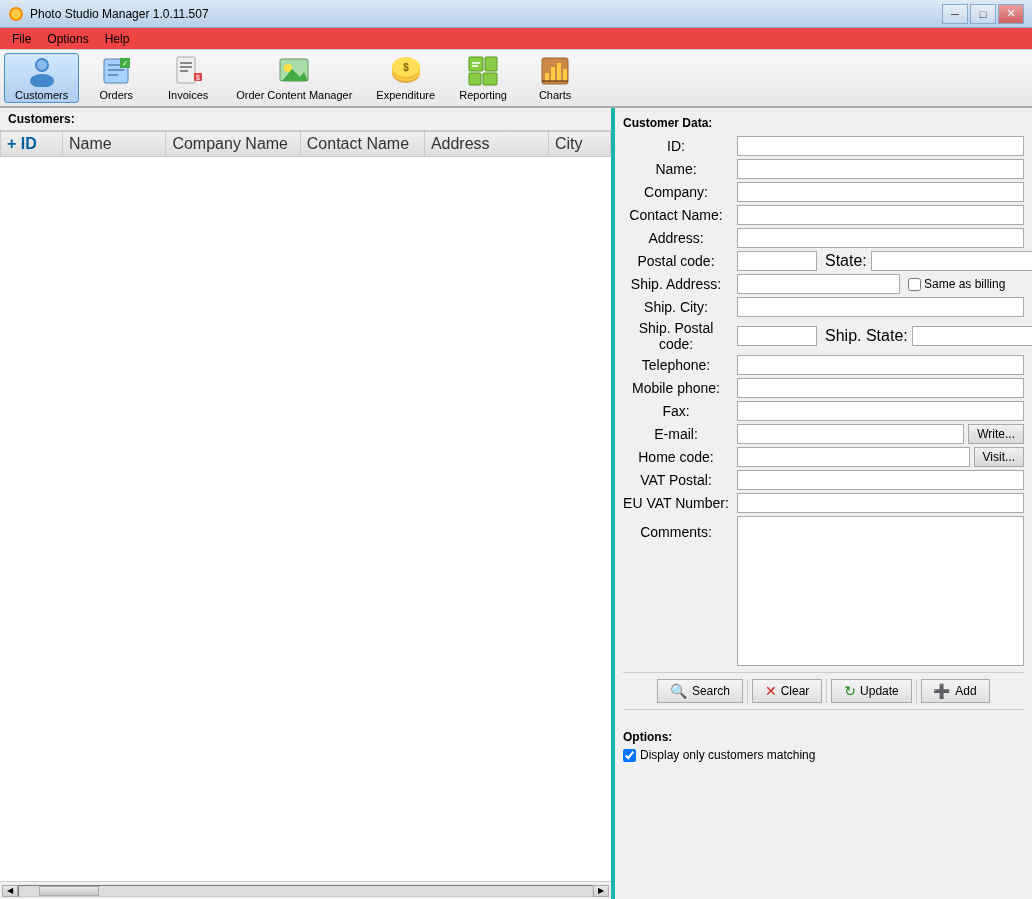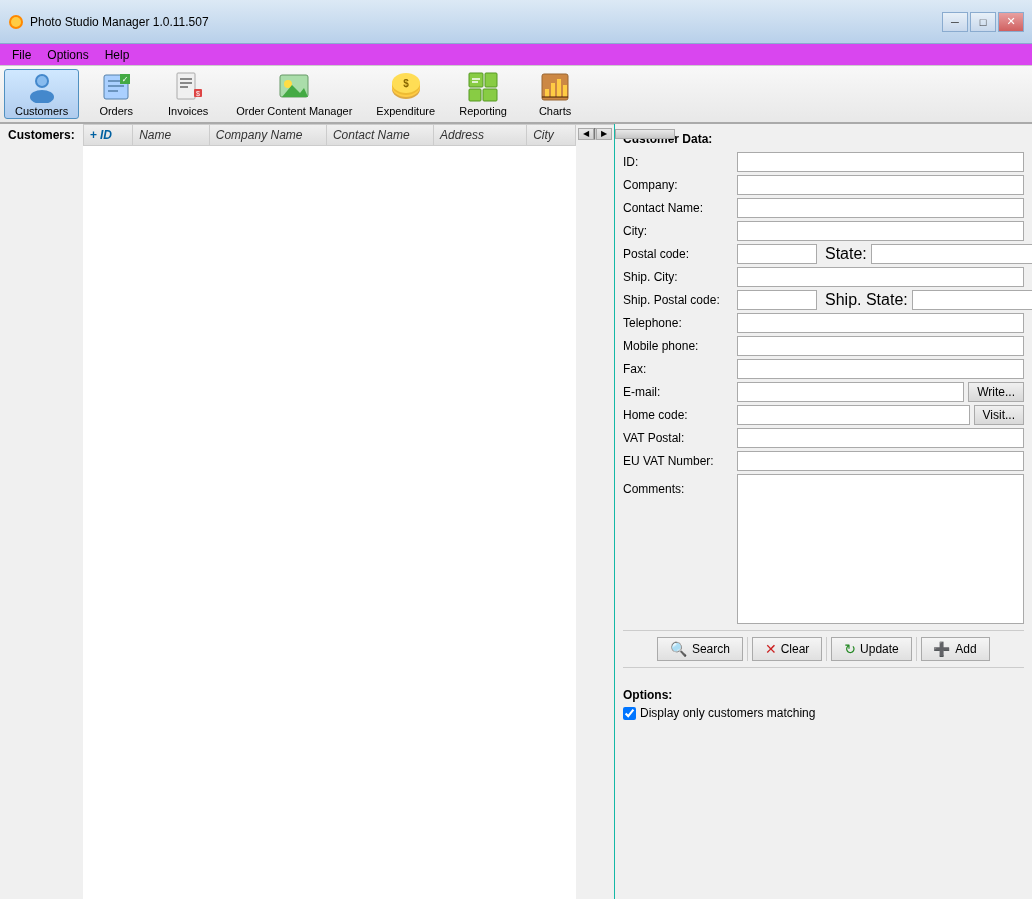--- a/index.html
+++ b/index.html
@@ -1,41 +1,41 @@
 <!DOCTYPE html>
 <html><head>
   <meta charset="utf-8">
   <style>
     * { box-sizing: border-box; margin: 0; padding: 0; }
     body { font-family: 'Segoe UI', Tahoma, Geneva, Verdana, sans-serif; font-size: 12px; background: #f0f0f0; color: #000; user-select: none; }
     
     
     .title-bar {
       background: linear-gradient(to bottom, #dce9f5 0%, #b8d0ea 100%);
-      height: 44px;
+      height: 28px;
       display: flex;
       align-items: center;
       padding: 0 8px;
       border-bottom: 1px solid #8aabcf;
       position: relative;
     }
     .title-bar-icon { width: 16px; height: 16px; margin-right: 6px; }
     .title-bar-text { font-size: 12px; color: #000; flex: 1; }
     .title-bar-controls { display: flex; gap: 2px; }
     .title-btn {
       width: 26px; height: 20px; border: 1px solid #8aabcf;
       background: linear-gradient(to bottom, #e8f0f8, #c8d8ec);
       cursor: pointer; display: flex; align-items: center; justify-content: center;
       font-size: 11px; color: #333;
     }
     .title-btn.close { background: linear-gradient(to bottom, #e8a0a0, #d06060); color: #fff; }
 
     
     .menu-bar {
-      background: #d946ef;
+      background: #ef4444;
       border-bottom: 1px solid #ccc;
       display: flex;
       align-items: center;
       height: 22px;
       padding: 0 4px;
     }
     .menu-item {
       padding: 2px 8px;
       cursor: pointer;
       font-size: 12px;
@@ -73,37 +73,38 @@
     .main-content {
       display: flex;
       height: calc(899px - 28px - 22px - 58px);
       background: #f0f0f0;
     }
 
     
     .left-panel {
       flex: 0 0 615px;
       display: flex;
-      border-right: 1px solid #14b8a6;
+      flex-direction: column;
+      border-right: 4px solid #14b8a6;
     }
     .panel-title {
       background: #f0f0f0;
       padding: 4px 8px;
       font-weight: bold;
       font-size: 12px;
       border-bottom: 1px solid #ccc;
     }
 
     
     .data-table {
       flex: 1;
       overflow: auto;
       background: #fff;
     }
-    table { width: 100%; border-collapse: collapse; font-size: 12px; font-style: italic; }
+    table { width: 100%; border-collapse: collapse; font-size: 16px; }
     thead tr { background: linear-gradient(to bottom, #f0f0f0, #ddd); }
     th {
       border: 1px solid #ccc;
       padding: 3px 6px;
       text-align: left;
       font-weight: normal;
       white-space: nowrap;
       cursor: pointer;
     }
     .add-row th { color: #333; }
@@ -162,22 +163,22 @@
       flex-direction: column;
       gap: 3px;
     }
     .form-row {
       display: flex;
       align-items: center;
       gap: 4px;
     }
     .form-label {
       width: 110px;
-      text-align: left;
-      font-size: 12px;
+      text-align: center;
+      font-size: 14px;
       flex-shrink: 0;
       padding-right: 4px;
     }
     .form-input {
       flex: 1;
       height: 20px;
       border: 1px solid #aaa;
       background: #fff;
       padding: 1px 3px;
       font-size: 12px;
@@ -387,44 +388,56 @@
 
   <div class="right-panel">
     <div class="section-title">Customer Data:</div>
     <div class="form-grid">
 
       <div class="form-row">
         <span class="form-label">ID:</span>
         <input type="text" class="form-input" style="">
       </div>
 
+      <div class="form-row">
+        <span class="form-label">Name:</span>
+        <input type="text" class="form-input" style="">
+      </div>
 
       <div class="form-row">
         <span class="form-label">Company:</span>
         <input type="text" class="form-input" style="">
       </div>
 
       <div class="form-row">
         <span class="form-label">Contact Name:</span>
         <input type="text" class="form-input" style="">
       </div>
 
-
-      <div class="form-row">
-        <span class="form-label">City:</span>
-        <input type="text" class="form-input" style="">
-      </div>
+      <div class="form-row">
+        <span class="form-label">Address:</span>
+        <input type="text" class="form-input" style="">
+      </div>
+
 
       <div class="form-row">
         <span class="form-label">Postal code:</span>
         <input type="text" class="form-input-sm" style="">
         <span class="state-label" style="margin-left:4px;">State:</span>
         <input type="text" class="form-input" style="">
       </div>
 
+      <div class="form-row">
+        <span class="form-label">Ship. Address:</span>
+        <input type="text" class="form-input" style="flex: 0 0 140px;">
+        <label class="checkbox-label" style="margin-left:4px; white-space:nowrap;">
+          <input type="checkbox" style="">
+          <span>Same as billing</span>
+        </label>
+      </div>
 
       <div class="form-row">
         <span class="form-label">Ship. City:</span>
         <input type="text" class="form-input" style="">
       </div>
 
       <div class="form-row">
         <span class="form-label">Ship. Postal code:</span>
         <input type="text" class="form-input-sm" style="">
         <span class="state-label" style="margin-left:4px;">Ship. State:</span>

